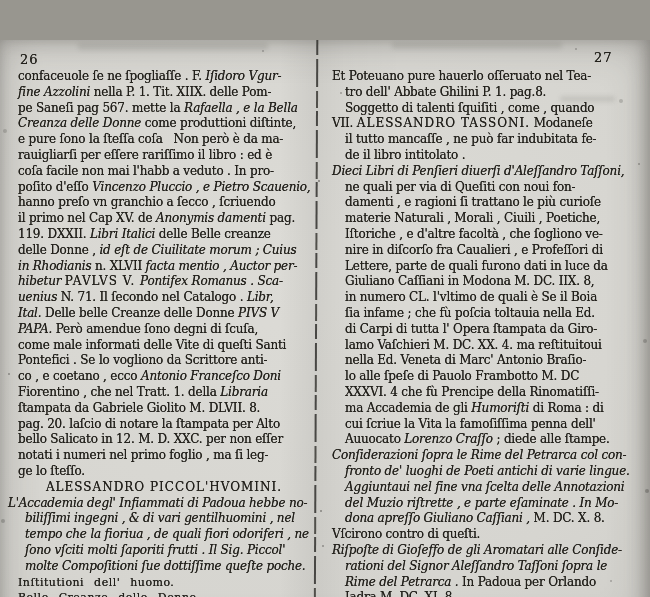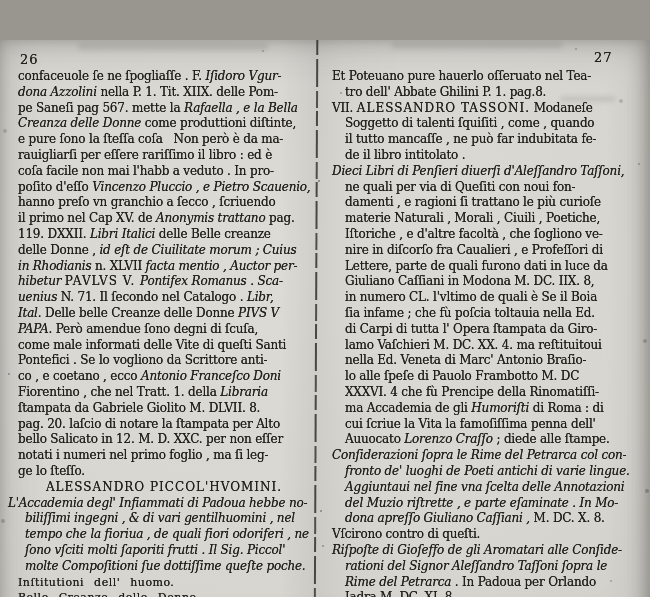--- a/index.html
+++ b/index.html
@@ -62,29 +62,29 @@
   <div class="smudge smudge-1"></div>
   <div class="smudge smudge-2"></div>
   <div class="smudge smudge-3"></div>
   <div class="specks"></div>
 
   <div class="pagenum pagenum-left">26</div>
   <div class="pagenum pagenum-right">27</div>
 
   <div class="col col-left" id="col-left">
       <div class="line"><span class="s-r">confaceuole ſe ne ſpogliaſſe . F. </span><span class="s-i">Iſidoro Vgur-</span></div>
-      <div class="line"><span class="s-i">dona Azzolini </span><span class="s-r">nella P. 1. Tit. XIIX. delle Pom-</span></div>
+      <div class="line"><span class="s-i">fine Azzolini </span><span class="s-r">nella P. 1. Tit. XIIX. delle Pom-</span></div>
       <div class="line"><span class="s-r">pe Saneſi pag 567. mette la </span><span class="s-i">Rafaella , e la Bella</span></div>
       <div class="line"><span class="s-i">Creanza delle Donne </span><span class="s-r">come produttioni diſtinte,</span></div>
       <div class="line"><span class="s-r">e pure ſono la ſteſſa coſa   Non però è da ma-</span></div>
       <div class="line"><span class="s-r">rauigliarſi per eſſere rariſſimo il libro : ed è</span></div>
       <div class="line"><span class="s-r">coſa facile non mai l'habb a veduto . In pro-</span></div>
       <div class="line"><span class="s-r">poſito d'eſſo </span><span class="s-i">Vincenzo Pluccio , e Pietro Scauenio,</span></div>
       <div class="line"><span class="s-r">hanno preſo vn granchio a ſecco , ſcriuendo</span></div>
-      <div class="line"><span class="s-r">il primo nel Cap XV. de </span><span class="s-i">Anonymis trattano </span><span class="s-r">pag.</span></div>
+      <div class="line"><span class="s-r">il primo nel Cap XV. de </span><span class="s-i">Anonymis damenti </span><span class="s-r">pag.</span></div>
       <div class="line"><span class="s-r">119. DXXII. </span><span class="s-i">Libri Italici </span><span class="s-r">delle Belle creanze</span></div>
       <div class="line"><span class="s-r">delle Donne , </span><span class="s-i">id eſt de Ciuilitate morum ; Cuius</span></div>
       <div class="line"><span class="s-i">in Rhodianis </span><span class="s-r">n. XLVII </span><span class="s-i">facta mentio , Auctor per-</span></div>
       <div class="line"><span class="s-i">hibetur </span><span class="s-s">PAVLVS V. </span><span class="s-i">Pontifex Romanus . Sca-</span></div>
       <div class="line"><span class="s-i">uenius </span><span class="s-r">N. 71. Il ſecondo nel Catalogo . </span><span class="s-i">Libr,</span></div>
       <div class="line"><span class="s-i">Ital. </span><span class="s-r">Delle belle Creanze delle Donne </span><span class="s-i">PIVS V</span></div>
       <div class="line"><span class="s-i">PAPA. </span><span class="s-r">Però amendue ſono degni di ſcuſa,</span></div>
       <div class="line"><span class="s-r">come male informati delle Vite di queſti Santi</span></div>
       <div class="line"><span class="s-r">Pontefici . Se lo vogliono da Scrittore anti-</span></div>
       <div class="line"><span class="s-r">co , e coetano , ecco </span><span class="s-i">Antonio Franceſco Doni</span></div>
@@ -99,22 +99,22 @@
       <div class="line ind2"><span class="s-i">biliſſimi ingegni , &amp; di vari gentilhuomini , nel</span></div>
       <div class="line ind2"><span class="s-i">tempo che la fioriua , de quali fiori odoriferi , ne</span></div>
       <div class="line ind2"><span class="s-i">ſono vſciti molti ſaporiti frutti . Il Sig. Piccol'</span></div>
       <div class="line ind2"><span class="s-i">molte Compoſitioni ſue dottiſſime queſte poche.</span></div>
       <div class="line wide"><span class="s-r">Inſtitutioni dell' huomo.</span></div>
       <div class="line wide"><span class="s-r">Belle Creanze delle Donne.</span></div>
     </div>
   <div class="col col-right" id="col-right">
       <div class="line"><span class="s-r">Et Poteuano pure hauerlo oſſeruato nel Tea-</span></div>
       <div class="line ind"><span class="s-r">tro dell' Abbate Ghilini P. 1. pag.8.</span></div>
+      <div class="line ind"><span class="s-r">Soggetto di talenti ſquiſiti , come , quando</span></div>
       <div class="line"><span class="s-r">VII. </span><span class="s-s">ALESSANDRO TASSONI.</span><span class="s-r"> Modaneſe</span></div>
-      <div class="line ind"><span class="s-r">Soggetto di talenti ſquiſiti , come , quando</span></div>
       <div class="line ind"><span class="s-r">il tutto mancaſſe , ne può far indubitata fe-</span></div>
       <div class="line ind"><span class="s-r">de il libro intitolato .</span></div>
       <div class="line"><span class="s-i">Dieci Libri di Penſieri diuerſi d'Aleſſandro Taſſoni,</span></div>
       <div class="line ind"><span class="s-r">ne quali per via di Queſiti con noui fon-</span></div>
       <div class="line ind"><span class="s-r">damenti , e ragioni ſi trattano le più curioſe</span></div>
       <div class="line ind"><span class="s-r">materie Naturali , Morali , Ciuili , Poetiche,</span></div>
       <div class="line ind"><span class="s-r">Iſtoriche , e d'altre facoltà , che ſogliono ve-</span></div>
       <div class="line ind"><span class="s-r">nire in diſcorſo fra Caualieri , e Profeſſori di</span></div>
       <div class="line ind"><span class="s-r">Lettere, parte de quali furono dati in luce da</span></div>
       <div class="line ind"><span class="s-r">Giuliano Caſſiani in Modona M. DC. IIX. 8,</span></div>

